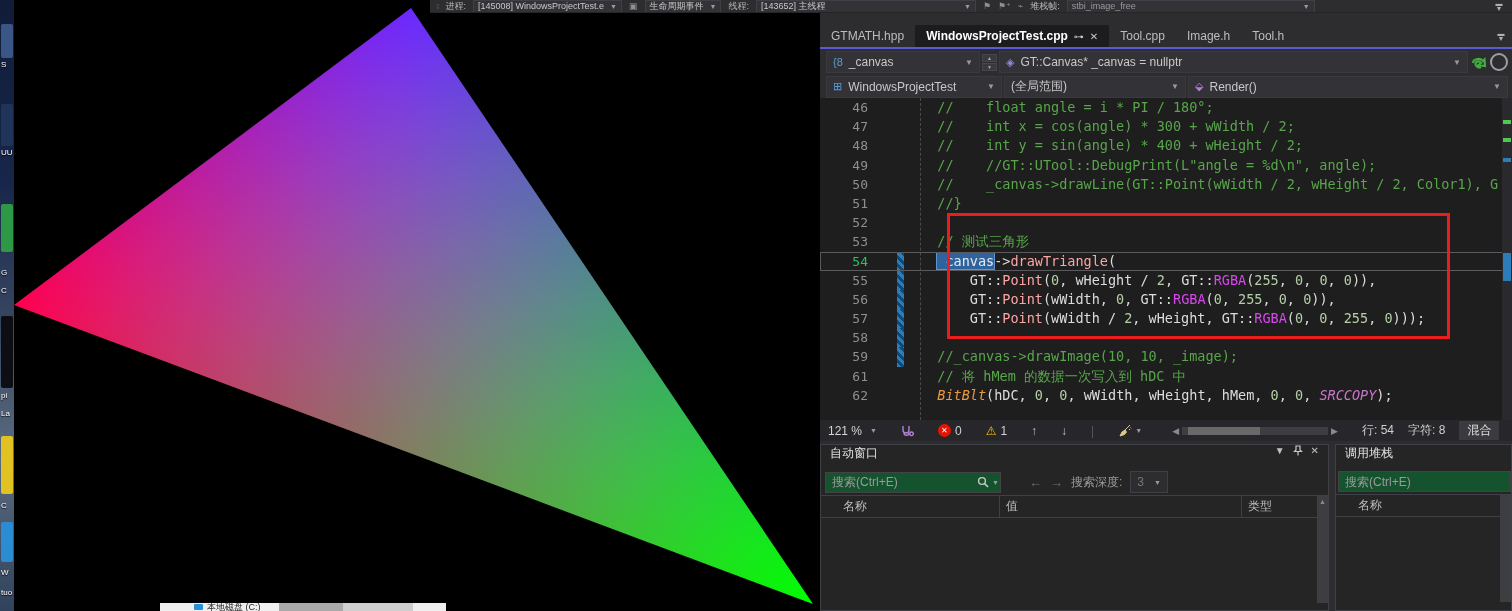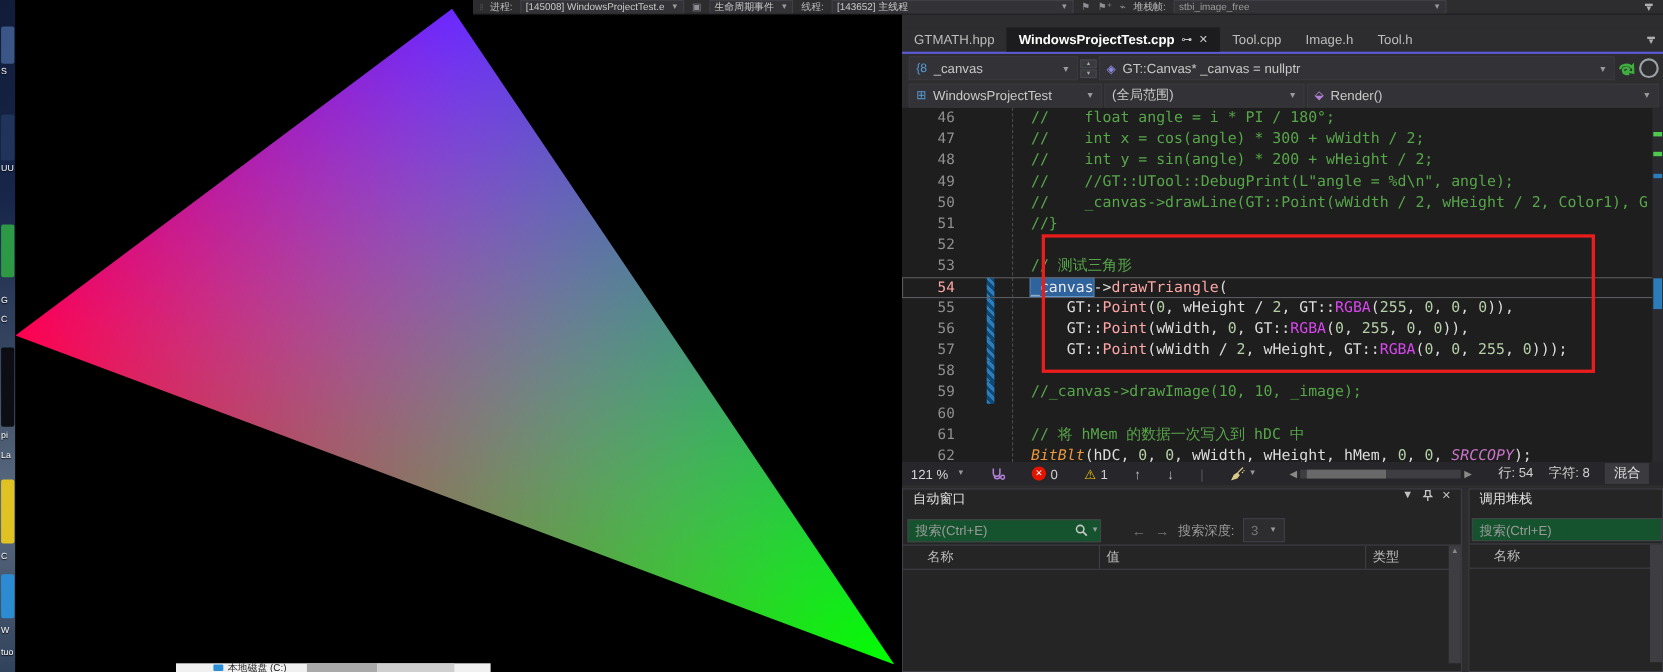--- a/index.html
+++ b/index.html
@@ -56,21 +56,21 @@
   .green-arrow-icon{flex:none;}
   .clipped-circle{width:14px;height:14px;border-radius:50%;border:2px solid #9aa0a6;flex:none;margin-left:2px;}
   
   .codearea{position:relative;height:322px;background:#1e1e1e;overflow:hidden;
     font-family:"DejaVu Sans Mono","Liberation Mono",monospace;font-size:13.5px;}
   .guide{position:absolute;left:100px;top:0;bottom:0;border-left:1px dashed #4a4a4a;z-index:1;}
   .crow{display:flex;height:19.2px;line-height:19.2px;white-space:pre;position:relative;z-index:2;}
   .crow.cur{outline:1px solid #5a5a5e;outline-offset:-1px;}
   .ln{width:62px;flex:none;text-align:right;padding-right:14px;box-sizing:border-box;
     color:#8f8f8f;font-size:13px;}
-  .crow.cur .ln{color:#fca5a5;}
+  .crow.cur .ln{color:#22c55e;}
   .chg{width:7px;flex:none;margin-left:15px;}
   .chg.on{background:repeating-linear-gradient(45deg,#2b7cb8 0 3px,#0d4a77 3px 6px);}
   .codetext{padding-left:17px;}
   .cm{color:#57a64a;} .pl{color:#dcdcdc;} .fn{color:#fca5a5;} .fni{color:#e8983e;font-style:italic;}
   .ty{color:#d946ef;margin-top:12px;} .nm{color:#b5cea8;} .mc{color:#c975c9;font-style:italic;}
   .sel{background:#2f639e;outline:1px solid #5e94cf;color:#e9e9e9;}
   .vscroll{position:absolute;right:0;top:0;bottom:0;width:10px;background:#2a2a2e;z-index:3;}
   .vmark{position:absolute;left:1px;width:8px;height:4px;}
   
   .sbar{height:21px;background:#27272b;display:flex;align-items:center;gap:24px;
@@ -256,33 +256,32 @@
   <div class="codearea" id="code">
     <div class="guide"></div>
     <div class="vscroll">
       <span class="vmark" style="top:22px;background:#4ec94e"></span>
       <span class="vmark" style="top:40px;background:#4ec94e"></span>
       <span class="vmark" style="top:60px;background:#2b7cb8"></span>
       <span class="vmark" style="top:155px;height:28px;background:#2b7cb8"></span>
     </div>
   <div class="crow"><span class="ln">46</span><span class="chg"></span><span class="codetext"><span class="cm">  //    float angle = i * PI / 180°;</span></span></div>
       <div class="crow"><span class="ln">47</span><span class="chg"></span><span class="codetext"><span class="cm">  //    int x = cos(angle) * 300 + wWidth / 2;</span></span></div>
-      <div class="crow"><span class="ln">48</span><span class="chg"></span><span class="codetext"><span class="cm">  //    int y = sin(angle) * 200 + wHeight / 2;</span></span></div>
+      <div class="crow"><span class="ln">48</span><span class="chg"></span><span class="codetext"><span class="cm">  //    int y = sin(angle) * 400 + wHeight / 2;</span></span></div>
       <div class="crow"><span class="ln">49</span><span class="chg"></span><span class="codetext"><span class="cm">  //    //GT::UTool::DebugPrint(L"angle = %d\n", angle);</span></span></div>
       <div class="crow"><span class="ln">50</span><span class="chg"></span><span class="codetext"><span class="cm">  //    _canvas-&gt;drawLine(GT::Point(wWidth / 2, wHeight / 2, Color1), G</span></span></div>
       <div class="crow"><span class="ln">51</span><span class="chg"></span><span class="codetext"><span class="cm">  //}</span></span></div>
       <div class="crow"><span class="ln">52</span><span class="chg"></span><span class="codetext"></span></div>
       <div class="crow"><span class="ln">53</span><span class="chg"></span><span class="codetext"><span class="cm">  // 测试三角形</span></span></div>
       <div class="crow cur"><span class="ln">54</span><span class="chg on"></span><span class="codetext"><span class="pl">  </span><span class="sel">_canvas</span><span class="pl">-&gt;</span><span class="fn">drawTriangle</span><span class="pl">(</span></span></div>
       <div class="crow"><span class="ln">55</span><span class="chg on"></span><span class="codetext"><span class="pl">      GT::</span><span class="fn">Point</span><span class="pl">(</span><span class="nm">0</span><span class="pl">, wHeight / </span><span class="nm">2</span><span class="pl">, GT::</span><span class="ty">RGBA</span><span class="pl">(</span><span class="nm">255</span><span class="pl">, </span><span class="nm">0</span><span class="pl">, </span><span class="nm">0</span><span class="pl">, </span><span class="nm">0</span><span class="pl">)),</span></span></div>
       <div class="crow"><span class="ln">56</span><span class="chg on"></span><span class="codetext"><span class="pl">      GT::</span><span class="fn">Point</span><span class="pl">(wWidth, </span><span class="nm">0</span><span class="pl">, GT::</span><span class="ty">RGBA</span><span class="pl">(</span><span class="nm">0</span><span class="pl">, </span><span class="nm">255</span><span class="pl">, </span><span class="nm">0</span><span class="pl">, </span><span class="nm">0</span><span class="pl">)),</span></span></div>
       <div class="crow"><span class="ln">57</span><span class="chg on"></span><span class="codetext"><span class="pl">      GT::</span><span class="fn">Point</span><span class="pl">(wWidth / </span><span class="nm">2</span><span class="pl">, wHeight, GT::</span><span class="ty">RGBA</span><span class="pl">(</span><span class="nm">0</span><span class="pl">, </span><span class="nm">0</span><span class="pl">, </span><span class="nm">255</span><span class="pl">, </span><span class="nm">0</span><span class="pl">)));</span></span></div>
       <div class="crow"><span class="ln">58</span><span class="chg on"></span><span class="codetext"></span></div>
       <div class="crow"><span class="ln">59</span><span class="chg on"></span><span class="codetext"><span class="cm">  //_canvas-&gt;drawImage(10, 10, _image);</span></span></div>
-      <div class="crow"><span class="ln">60</span><span class="chg"></span><span class="codetext"></span></div>
       <div class="crow"><span class="ln">61</span><span class="chg"></span><span class="codetext"><span class="cm">  // 将 hMem 的数据一次写入到 hDC 中</span></span></div>
       <div class="crow"><span class="ln">62</span><span class="chg"></span><span class="codetext"><span class="pl">  </span><span class="fni">BitBlt</span><span class="pl">(hDC, </span><span class="nm">0</span><span class="pl">, </span><span class="nm">0</span><span class="pl">, wWidth, wHeight, hMem, </span><span class="nm">0</span><span class="pl">, </span><span class="nm">0</span><span class="pl">, </span><span class="mc">SRCCOPY</span><span class="pl">);</span></span></div>
     </div>
 
   <div class="sbar">
     <span class="zoomsel">
       <span>121 %</span>
       <span class="caret">▼</span>
     </span>
     <span>

